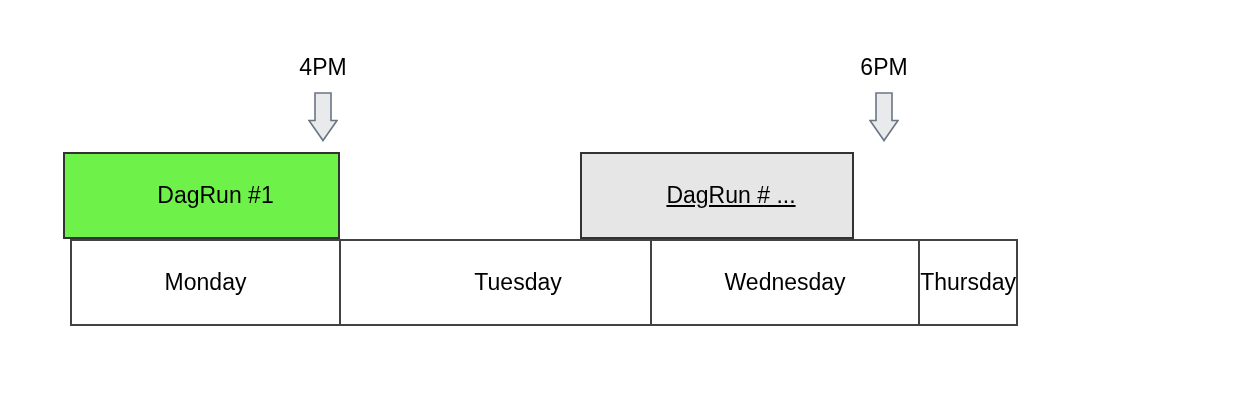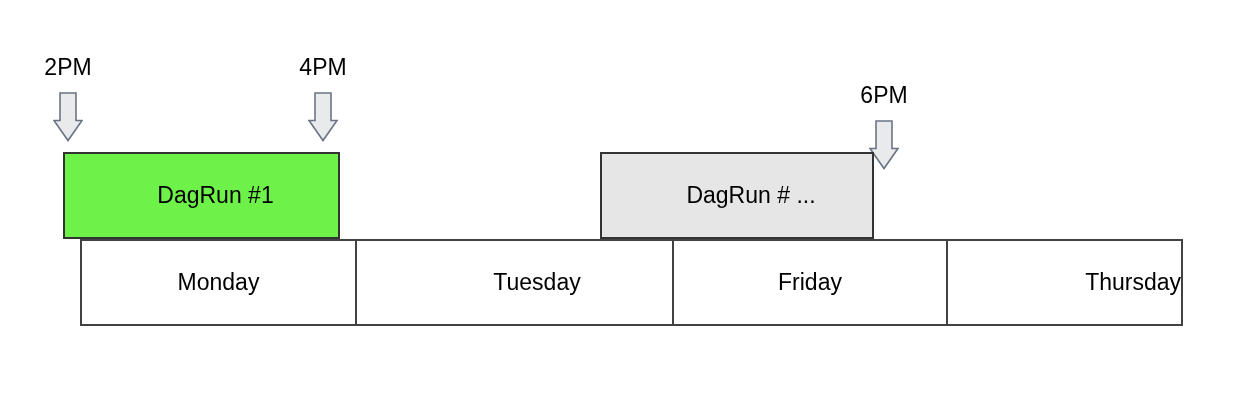--- a/index.html
+++ b/index.html
@@ -20,21 +20,21 @@
   
   .marker {
     position: absolute;
     top: 54px;
     width: 80px;
     text-align: center;
   }
   .marker-1 { left: 28px; }
   .marker-2 { left: 283px; }
   .marker-3 { left: 571px; }
-  .marker-4 { left: 844px; margin-top: 28px; }
+  .marker-4 { left: 844px; }
   .marker-label {
     font-size: 23px;
     line-height: 26px;
     white-space: nowrap;
   }
   .arrow {
     display: block;
     margin: 12px auto 0 auto;
   }
 
@@ -45,28 +45,28 @@
     height: 87px;
     box-sizing: border-box;
     border: 2px solid #333333;
     display: flex;
     align-items: center;
     justify-content: center;
     font-size: 23px;
     padding-left: 28px;
   }
   .run-1 { left: 63px;  width: 277px; }
-  .run-2 { left: 600px; width: 274px; }
+  .run-2 { left: 580px; width: 274px; text-decoration: underline; }
 
   
   .day-row {
     position: absolute;
-    left: 80px;
+    left: 70px;
     top: 239px;
-    width: 1103px;
+    width: 948px;
     height: 87px;
     box-sizing: border-box;
     border: 2px solid #424242;
     display: flex;
     background: #ffffff;
   }
   .day {
     box-sizing: border-box;
     border-right: 2px solid #424242;
     display: flex;
@@ -77,26 +77,20 @@
   .day:nth-child(1) { width: 275px; }
   .day:nth-child(2) { width: 272px; margin-left: 45px; }
   .day:nth-child(3) { width: 274px; }
   .day:nth-child(4) { flex: 1; border-right: none; justify-content: flex-end; }
 </style>
 </head>
 <body>
 
 <div class="canvas">
 
-  <div class="marker marker-1">
-    <div class="marker-label">2PM</div>
-    <svg class="arrow" width="30" height="50" viewBox="0 0 30 50" style="stroke: rgb(106, 117, 132);">
-      <path d="M 7 1 H 23 V 28.5 H 29 L 15 48.5 L 1 28.5 H 7 Z" stroke-width="1.6" style="fill: rgb(233, 234, 236);"></path>
-    </svg>
-  </div>
 
   <div class="marker marker-2">
     <div class="marker-label">4PM</div>
     <svg class="arrow" width="30" height="50" viewBox="0 0 30 50" style="stroke: rgb(106, 117, 132);">
       <path d="M 7 1 H 23 V 28.5 H 29 L 15 48.5 L 1 28.5 H 7 Z" stroke-width="1.6" style="fill: rgb(233, 234, 236);"></path>
     </svg>
   </div>
 
 
   <div class="marker marker-4">
@@ -115,20 +109,20 @@
   </div>
 
   <div class="day-row">
     <div class="day">
       <span>Monday</span>
     </div>
     <div class="day">
       <span>Tuesday</span>
     </div>
     <div class="day">
-      <span>Friday</span>
+      <span>Wednesday</span>
     </div>
     <div class="day">
       <span>Thursday</span>
     </div>
   </div>
 
 </div>
 
 </body></html>

